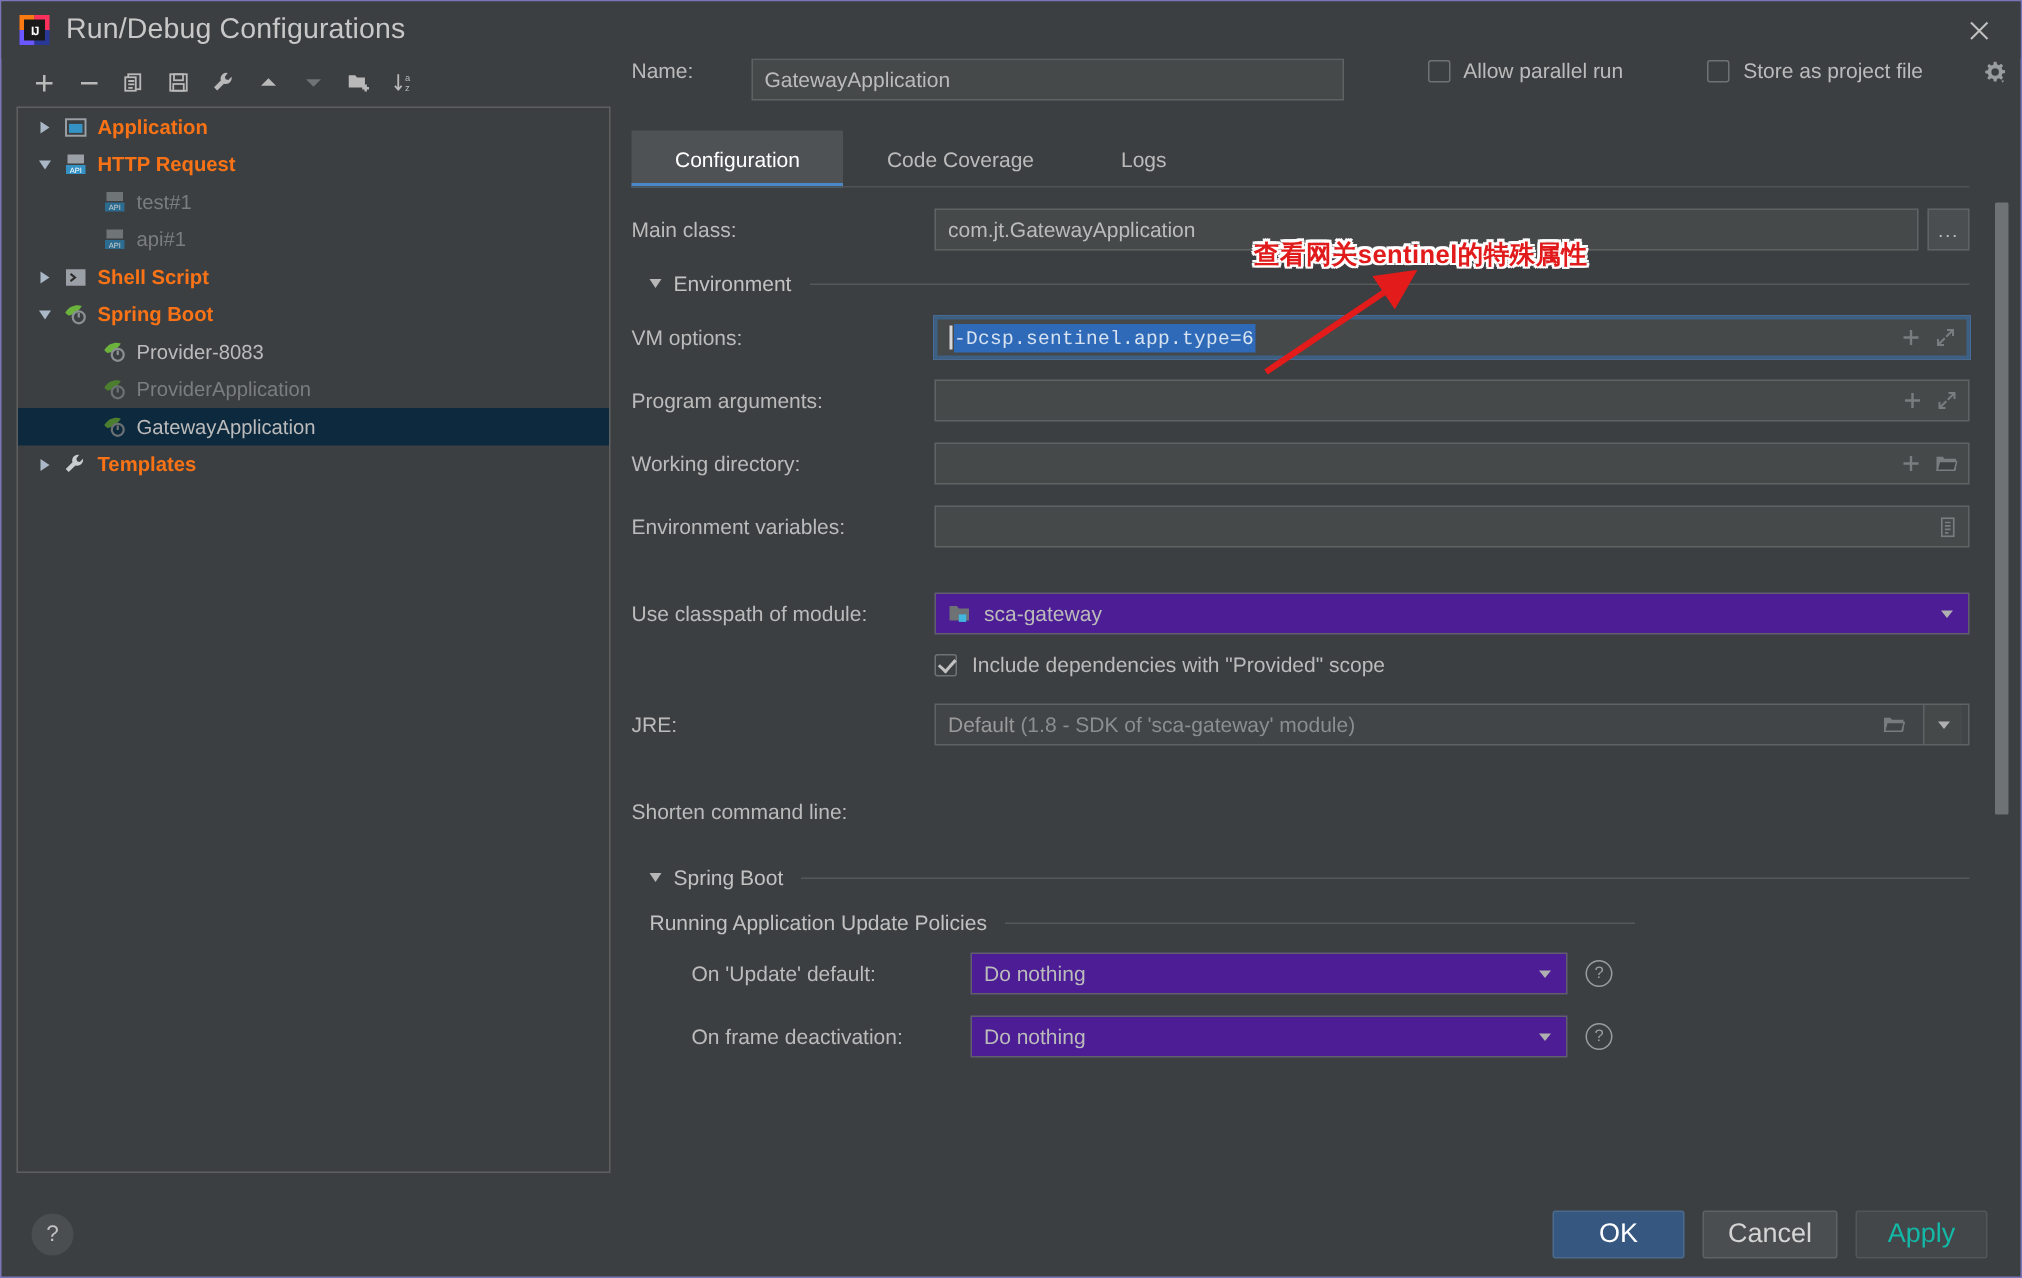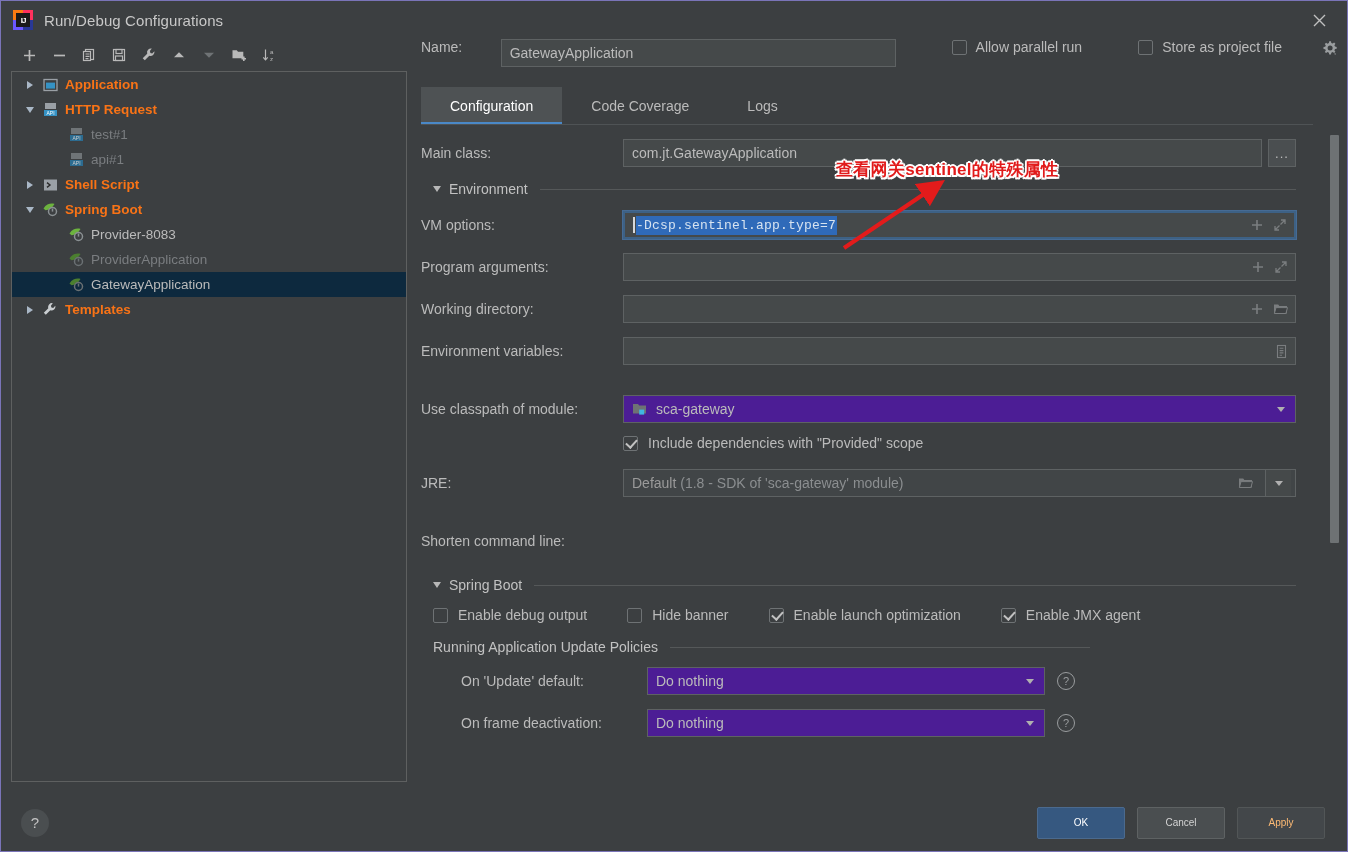--- a/index.html
+++ b/index.html
@@ -40,21 +40,21 @@
   #app-logo .q2 { position:absolute; right:0; top:0; width:10px; height:10px; background:#fe315d; }
   #app-logo .q3 { position:absolute; left:0; bottom:0; width:10px; height:10px; background:#6b57ff; }
   #app-logo .q4 { position:absolute; right:0; bottom:0; width:10px; height:10px; background:#293896; }
   #app-logo .ij {
     position:absolute; left:3px; top:3px; width:14px; height:14px;
     background:#1a1a1a; color:#fff; font-size:8px; font-weight:bold;
     display:flex; align-items:center; justify-content:center;
     font-family:"Liberation Sans", sans-serif; letter-spacing:-1px;
   }
   #win-title {
-    font-size: 15px; color: #c8c8c8; letter-spacing: .1px; text-align: center;
+    font-size: 19px; color: #c8c8c8; letter-spacing: .1px; text-align: center;
   }
   #close-btn {
     position: absolute; right: 0; top: 0;
     width: 56px; height: 38px;
     display: flex; align-items: center; justify-content: center;
     cursor: pointer;
   }
   #close-btn svg { stroke: #c0c0c0; }
 
   
@@ -153,21 +153,21 @@
     content:""; position:absolute; left:0; right:0; bottom:0;
     height: 3px; background: #4a88c7;
   }
   #tabs-underline {
     position:absolute; left:14px; right:34px; bottom:0; height:1px; background:#4f5355;
   }
 
   
   #form-area {
     flex: 1 1 auto; position: relative; min-height: 0;
-    padding: 14px 51px 0 14px;
+    padding: 14px 34px 0 14px;
     overflow: hidden;
   }
   .frow { display: flex; align-items: center; margin-bottom: 14px; }
   .flabel {
     width: 202px; flex: 0 0 202px;
     font-size: 14px; color: #bbbbbb; padding-left: 0;
   }
   .fctl { flex: 1 1 auto; position: relative; min-width: 0; }
   .finput {
     height: 28px; background: #45494a;
@@ -262,26 +262,26 @@
   }
   #help-round {
     width: 28px; height: 28px; border-radius: 50%;
     background: #4a4e50; color: #c3c3c3; font-size: 15px;
     display: flex; align-items: center; justify-content: center; cursor: pointer;
   }
   #footer-spacer { flex: 1 1 auto; }
   .dlg-btn {
     height: 32px; min-width: 88px; padding: 0 16px;
     display: flex; align-items: center; justify-content: center;
-    font-size: 10px; border-radius: 2px; cursor: pointer;
+    font-size: 18px; border-radius: 2px; cursor: pointer;
     margin-left: 12px;
   }
   .dlg-btn.primary { background: #365880; border: 1px solid #4b6a8e; color: #ffffff; }
   .dlg-btn.normal  { background: #4a4e50; border: 1px solid #5e6263; color: #d4d4d4; }
-  .dlg-btn.disabled{ background: #43474a; border: 1px solid #525657; color: #fdba74; cursor: default; }
+  .dlg-btn.disabled{ background: #43474a; border: 1px solid #525657; color: #14b8a6; cursor: default; }
 
   
   #anno {
     position: absolute; left: 836px; top: 158px;
     font-size: 17px; font-weight: bold; color: #e11b1b;
     letter-spacing: .3px; white-space: nowrap;
     text-shadow:
       -1.5px -1.5px 0 #fff, 1.5px -1.5px 0 #fff,
       -1.5px  1.5px 0 #fff, 1.5px  1.5px 0 #fff,
       0 -1.8px 0 #fff, 0 1.8px 0 #fff,
@@ -548,21 +548,21 @@
           <span class="tri-down"></span>
           <span class="sec-title">Environment</span>
           <span class="sec-line"></span>
         </div>
 
         <div class="frow">
           <div class="flabel">VM options:</div>
           <div class="fctl">
             <div class="finput focused">
               <span class="caret-bar"></span>
-                <span class="vm-sel">-Dcsp.sentinel.app.type=7</span>
+                <span class="vm-sel">-Dcsp.sentinel.app.type=6</span>
               <span class="ricons">
                 <span class="ibtn">
                   <svg width="14" height="14" viewBox="0 0 14 14" stroke="#8f9294" stroke-width="1.6">
                       <path d="M7 2v10M2 7h10"></path>
                     </svg>
                 </span>
                 <span class="ibtn">
                   <svg width="14" height="14" viewBox="0 0 14 14" stroke="#8f9294" fill="none" stroke-width="1.3">
                     <path d="M8 2h4v4M12 2 7.5 6.5M6 12H2V8M2 12l4.5-4.5"></path>
                   </svg>
@@ -682,38 +682,20 @@
         <div class="frow" style="margin-bottom:28px;margin-top:36px;">
           <div class="flabel">Shorten command line:</div>
         </div>
 
         <div class="sec">
           <span class="tri-down"></span>
           <span class="sec-title">Spring Boot</span>
           <span class="sec-line"></span>
         </div>
 
-        <div id="sb-checks">
-            <div class="cbx-inline">
-              <span class="cbx"></span>
-              <span class="cbx-lbl">Enable debug output</span>
-            </div>
-            <div class="cbx-inline">
-              <span class="cbx"></span>
-              <span class="cbx-lbl">Hide banner</span>
-            </div>
-            <div class="cbx-inline">
-              <span class="cbx checked"></span>
-              <span class="cbx-lbl">Enable launch optimization</span>
-            </div>
-            <div class="cbx-inline">
-              <span class="cbx checked"></span>
-              <span class="cbx-lbl">Enable JMX agent</span>
-            </div>
-          </div>
 
         <div class="sec-sub">
           <span class="sec-title">Running Application Update Policies</span>
           <span class="sec-line"></span>
         </div>
 
         <div class="policy-row">
           <div class="policy-label">On 'Update' default:</div>
           <div class="policy-combo">
             <div class="combo">

